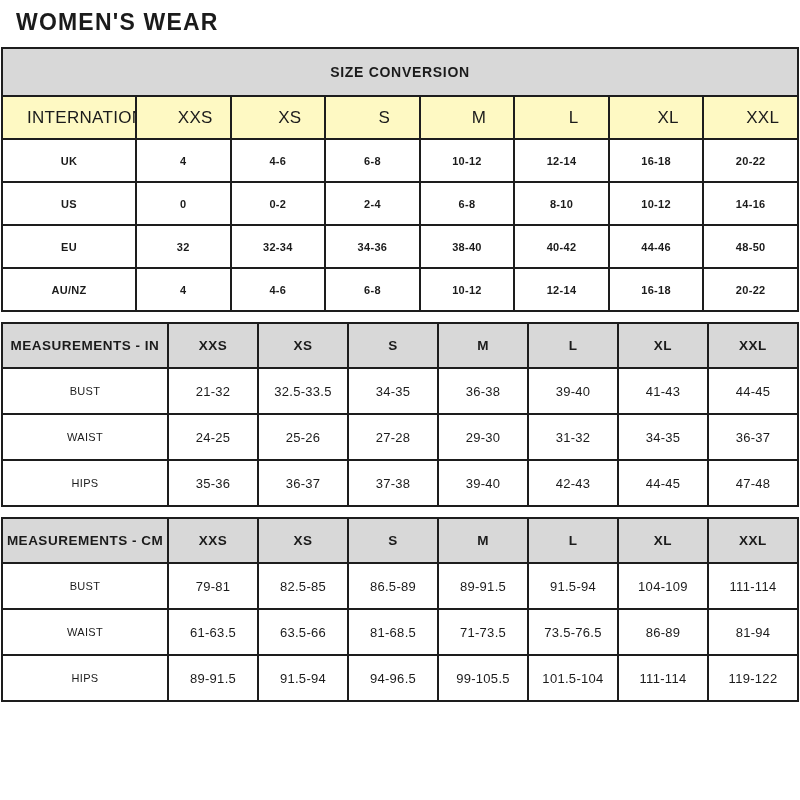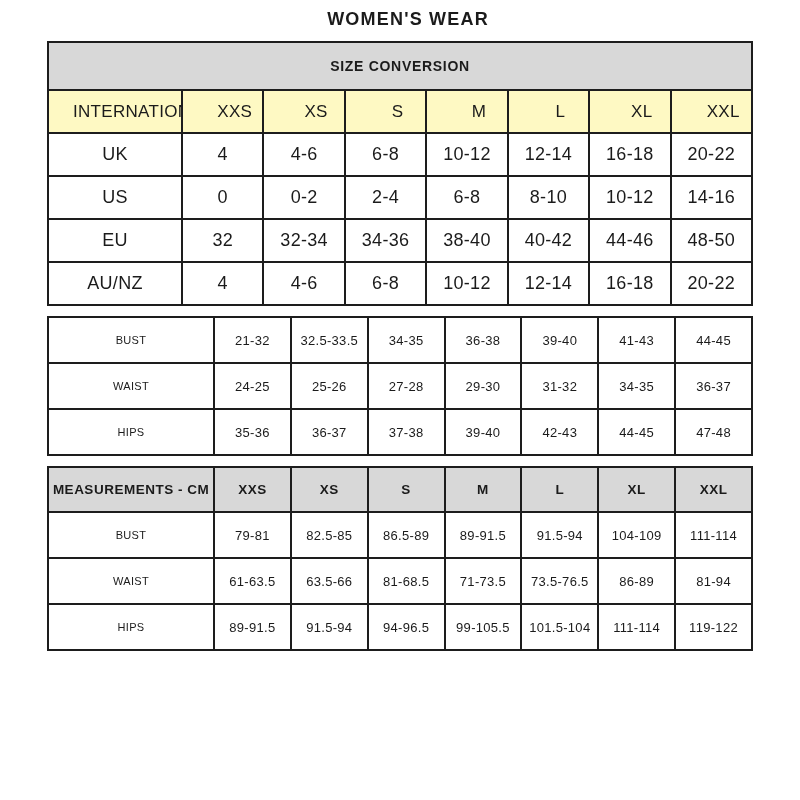--- a/index.html
+++ b/index.html
@@ -6,30 +6,30 @@
     margin: 0;
     padding: 0;
     background: #ffffff;
     width: 800px;
     height: 800px;
     font-family: "Liberation Sans", sans-serif;
     color: #1b1b1b;
     overflow: hidden;
   }
   h1 {
-    text-align: center;
-    font-size: 18px;
+    text-align: left;
+    font-size: 23px;
     font-weight: bold;
     letter-spacing: 1.2px;
     margin: 9px 0 11px 16px;
   }
   table {
     border-collapse: collapse;
     table-layout: fixed;
-    width: 706px;
+    width: 798px;
     margin: 0 auto 10px auto;
   }
   th, td {
     border: 2px solid #1d1d1d;
     text-align: center;
     vertical-align: middle;
     padding: 0;
     letter-spacing: 0.3px;
     overflow: hidden;
     white-space: nowrap;
@@ -45,22 +45,22 @@
   .t1 tr.head th {
     height: 41px;
     background: #fef9c3;
     font-weight: normal;
     font-size: 17px;
     padding-left: 24px;
   }
   .t1 tbody tr.body th,
   .t1 tbody tr.body td {
     height: 41px;
-    font-weight: normal;
-    font-size: 18px;
+    font-weight: bold;
+    font-size: 11px;
     margin-left: 25px;
   }
   
   .t2 tr.head th {
     height: 43px;
     background: #d8d8d8;
     font-weight: bold;
     font-size: 13.5px;
     letter-spacing: 0.5px;
   }
@@ -157,20 +157,30 @@
       <col style="width:166px">
       <col>
         <col>
         <col>
         <col>
         <col>
         <col>
         <col>
     </colgroup>
     <tbody>
+        <tr class="head">
+          <th>MEASUREMENTS - IN</th>
+          <th>XXS</th>
+          <th>XS</th>
+          <th>S</th>
+          <th>M</th>
+          <th>L</th>
+          <th>XL</th>
+          <th>XXL</th>
+        </tr>
         <tr class="body">
           <th>BUST</th>
           <td>21-32</td>
           <td>32.5-33.5</td>
           <td>34-35</td>
           <td>36-38</td>
           <td>39-40</td>
           <td>41-43</td>
           <td>44-45</td>
         </tr>

